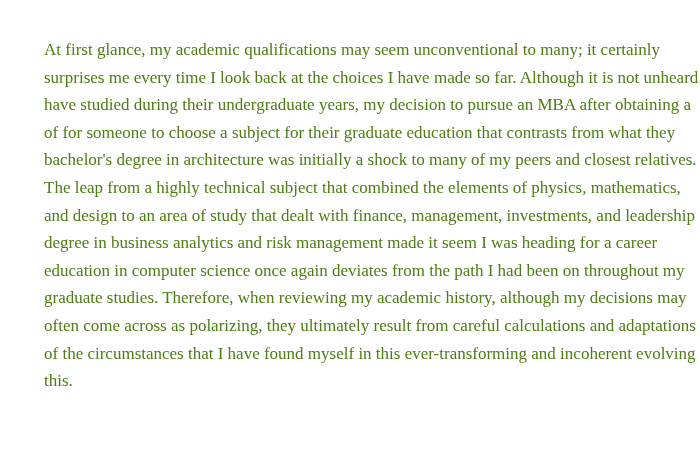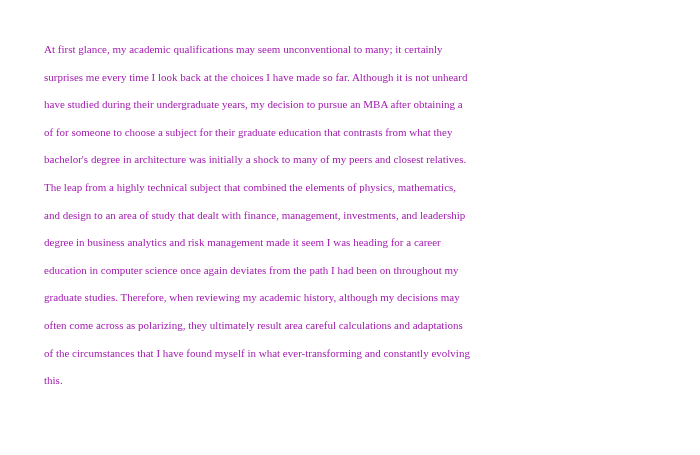--- a/index.html
+++ b/index.html
@@ -16,38 +16,38 @@
     .page {
       position: absolute;
       left: 44px;
       top: 36px;
       width: 650px;
     }
     .line {
       display: block;
       white-space: nowrap;
       font-family: "Liberation Serif", "DejaVu Serif", serif;
-      font-size: 11px;
+      font-size: 17px;
       line-height: 27.6px;
       height: 27.6px;
-      color: #a21caf;
+      color: #4d7c0f;
     }
   </style>
 </head>
 <body>
 
 <div class="page">
   <div class="paragraph">
     <span class="line">At first glance, my academic qualifications may seem unconventional to many; it certainly</span>
     <span class="line">surprises me every time I look back at the choices I have made so far. Although it is not unheard</span>
     <span class="line">have studied during their undergraduate years, my decision to pursue an MBA after obtaining a</span>
     <span class="line">of for someone to choose a subject for their graduate education that contrasts from what they</span>
     <span class="line">bachelor's degree in architecture was initially a shock to many of my peers and closest relatives.</span>
     <span class="line">The leap from a highly technical subject that combined the elements of physics, mathematics,</span>
     <span class="line">and design to an area of study that dealt with finance, management, investments, and leadership</span>
     <span class="line">degree in business analytics and risk management made it seem I was heading for a career</span>
     <span class="line">education in computer science once again deviates from the path I had been on throughout my</span>
     <span class="line">graduate studies. Therefore, when reviewing my academic history, although my decisions may</span>
-    <span class="line">often come across as polarizing, they ultimately result area careful calculations and adaptations</span>
-    <span class="line">of the circumstances that I have found myself in what ever-transforming and constantly evolving</span>
+    <span class="line">often come across as polarizing, they ultimately result from careful calculations and adaptations</span>
+    <span class="line">of the circumstances that I have found myself in this ever-transforming and incoherent evolving</span>
     <span class="line">this.</span>
   </div>
 </div>
 
 </body></html>

